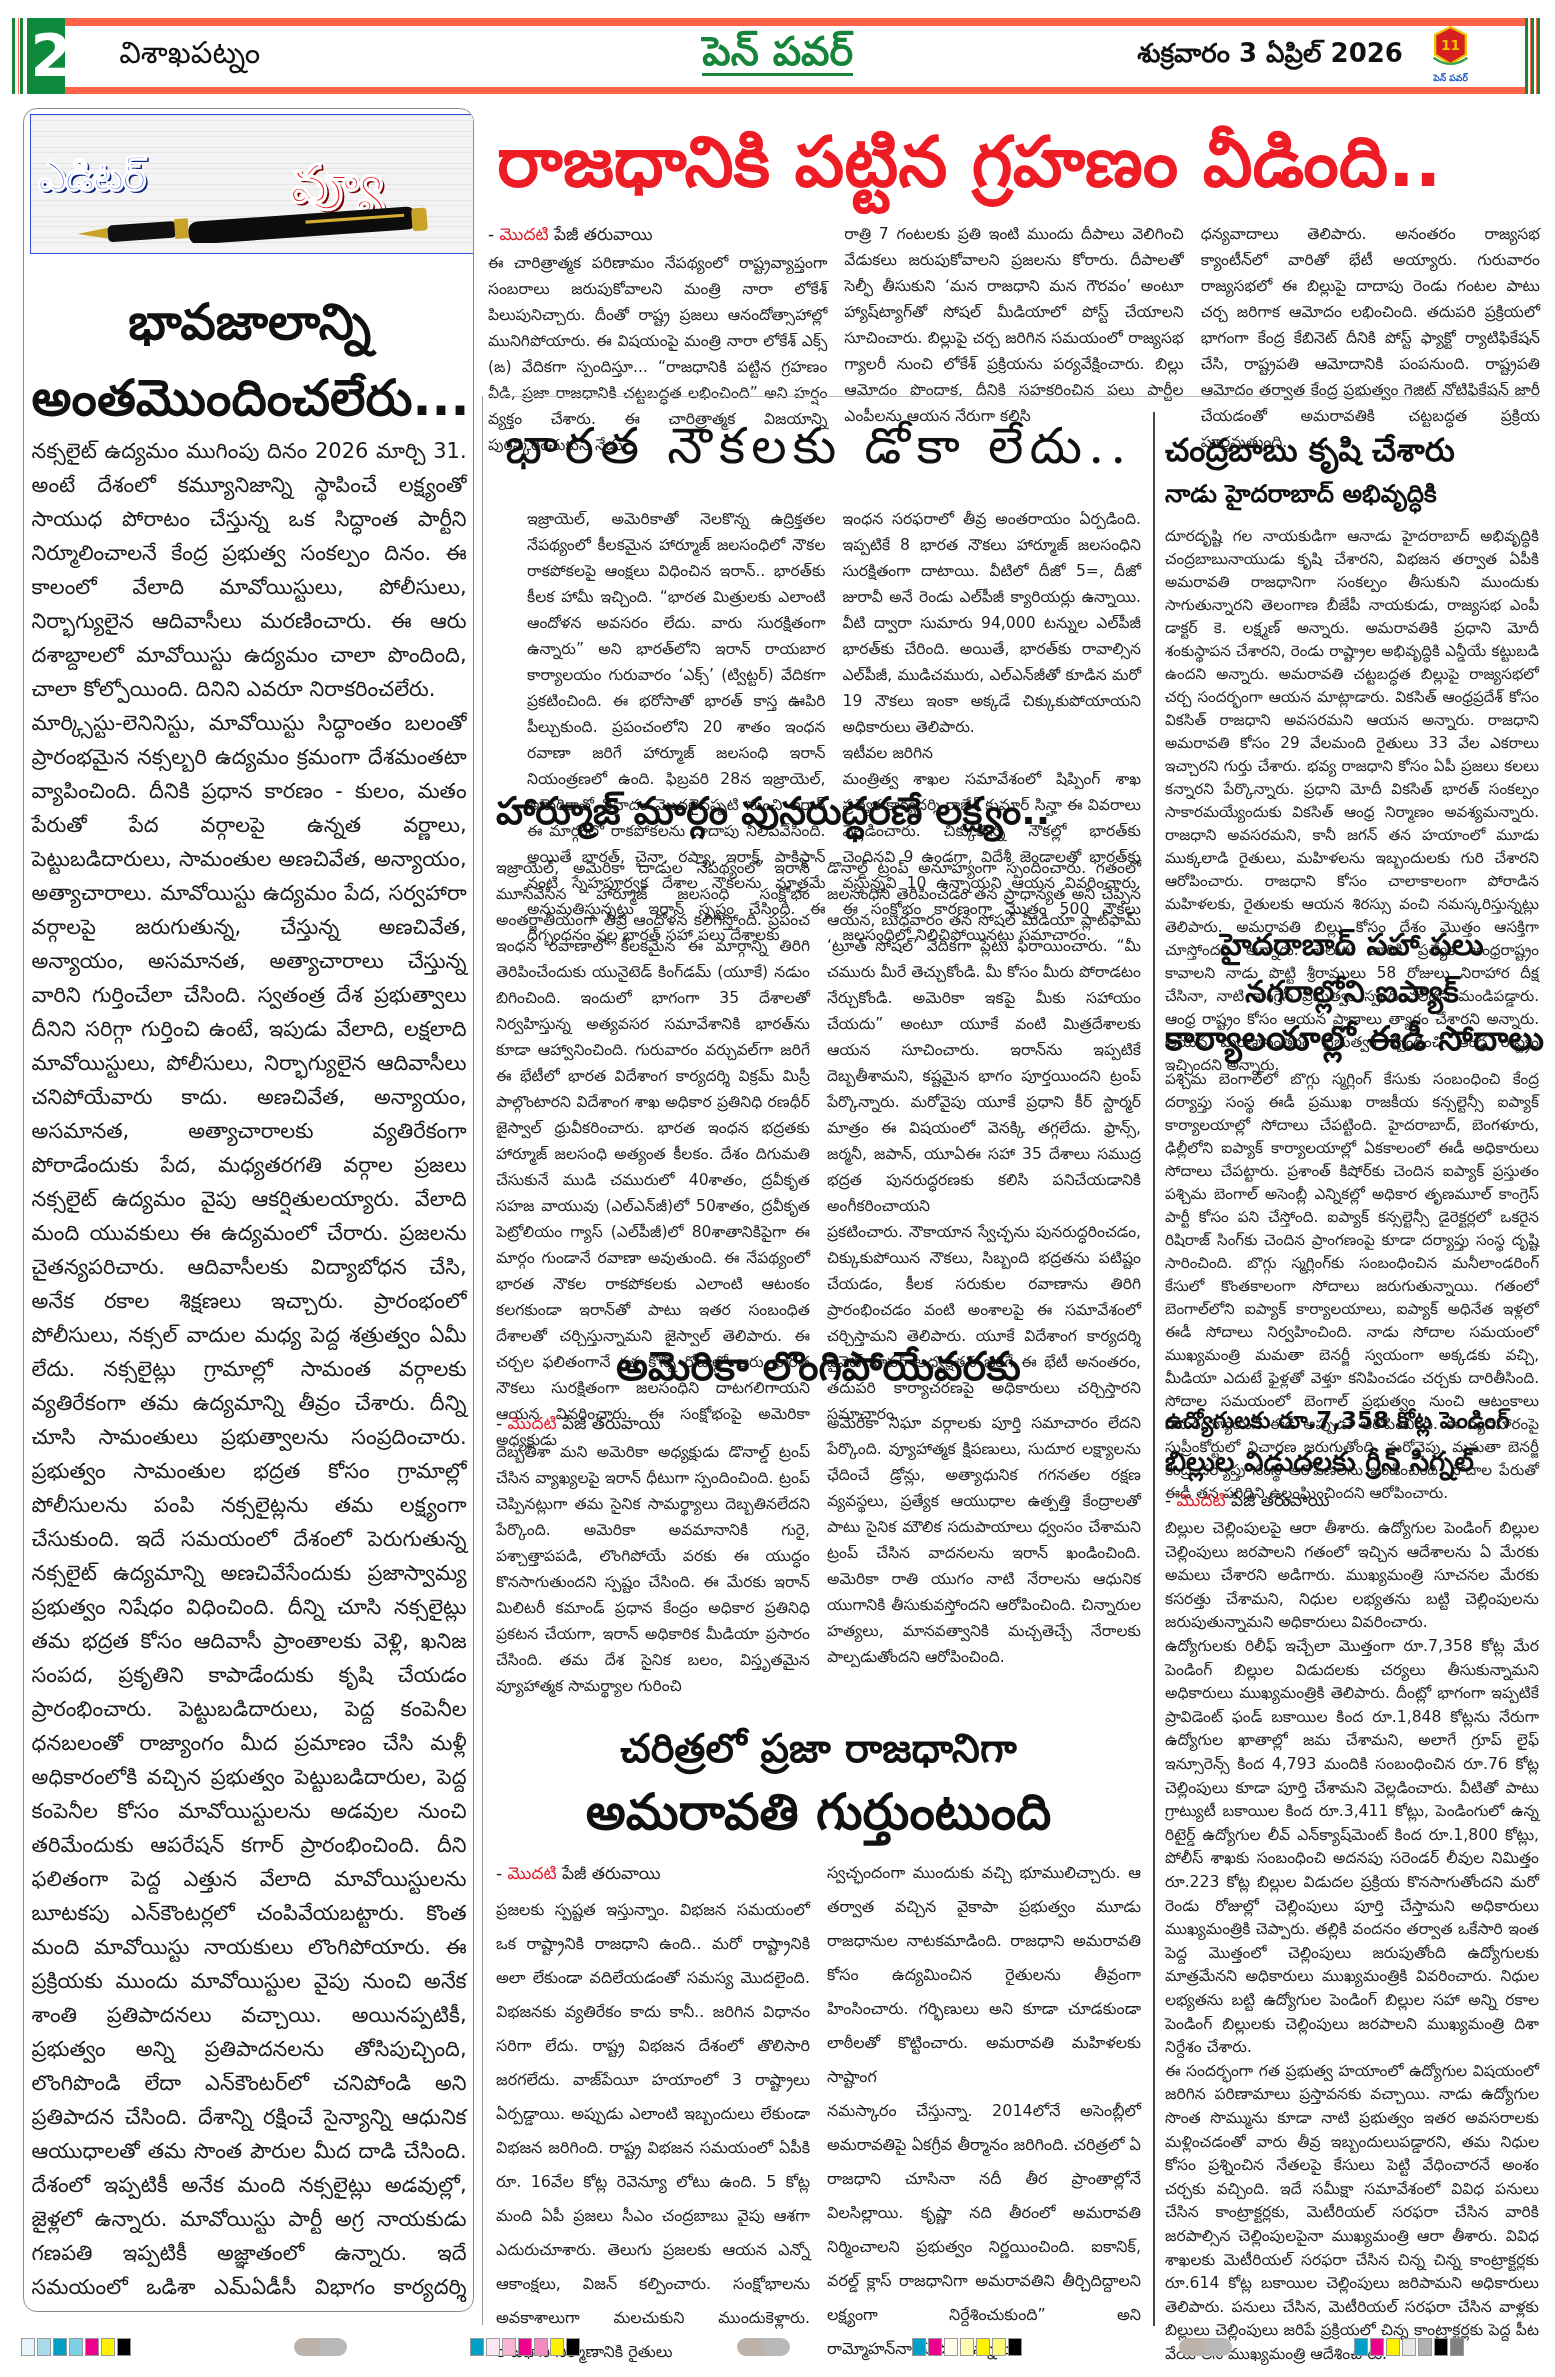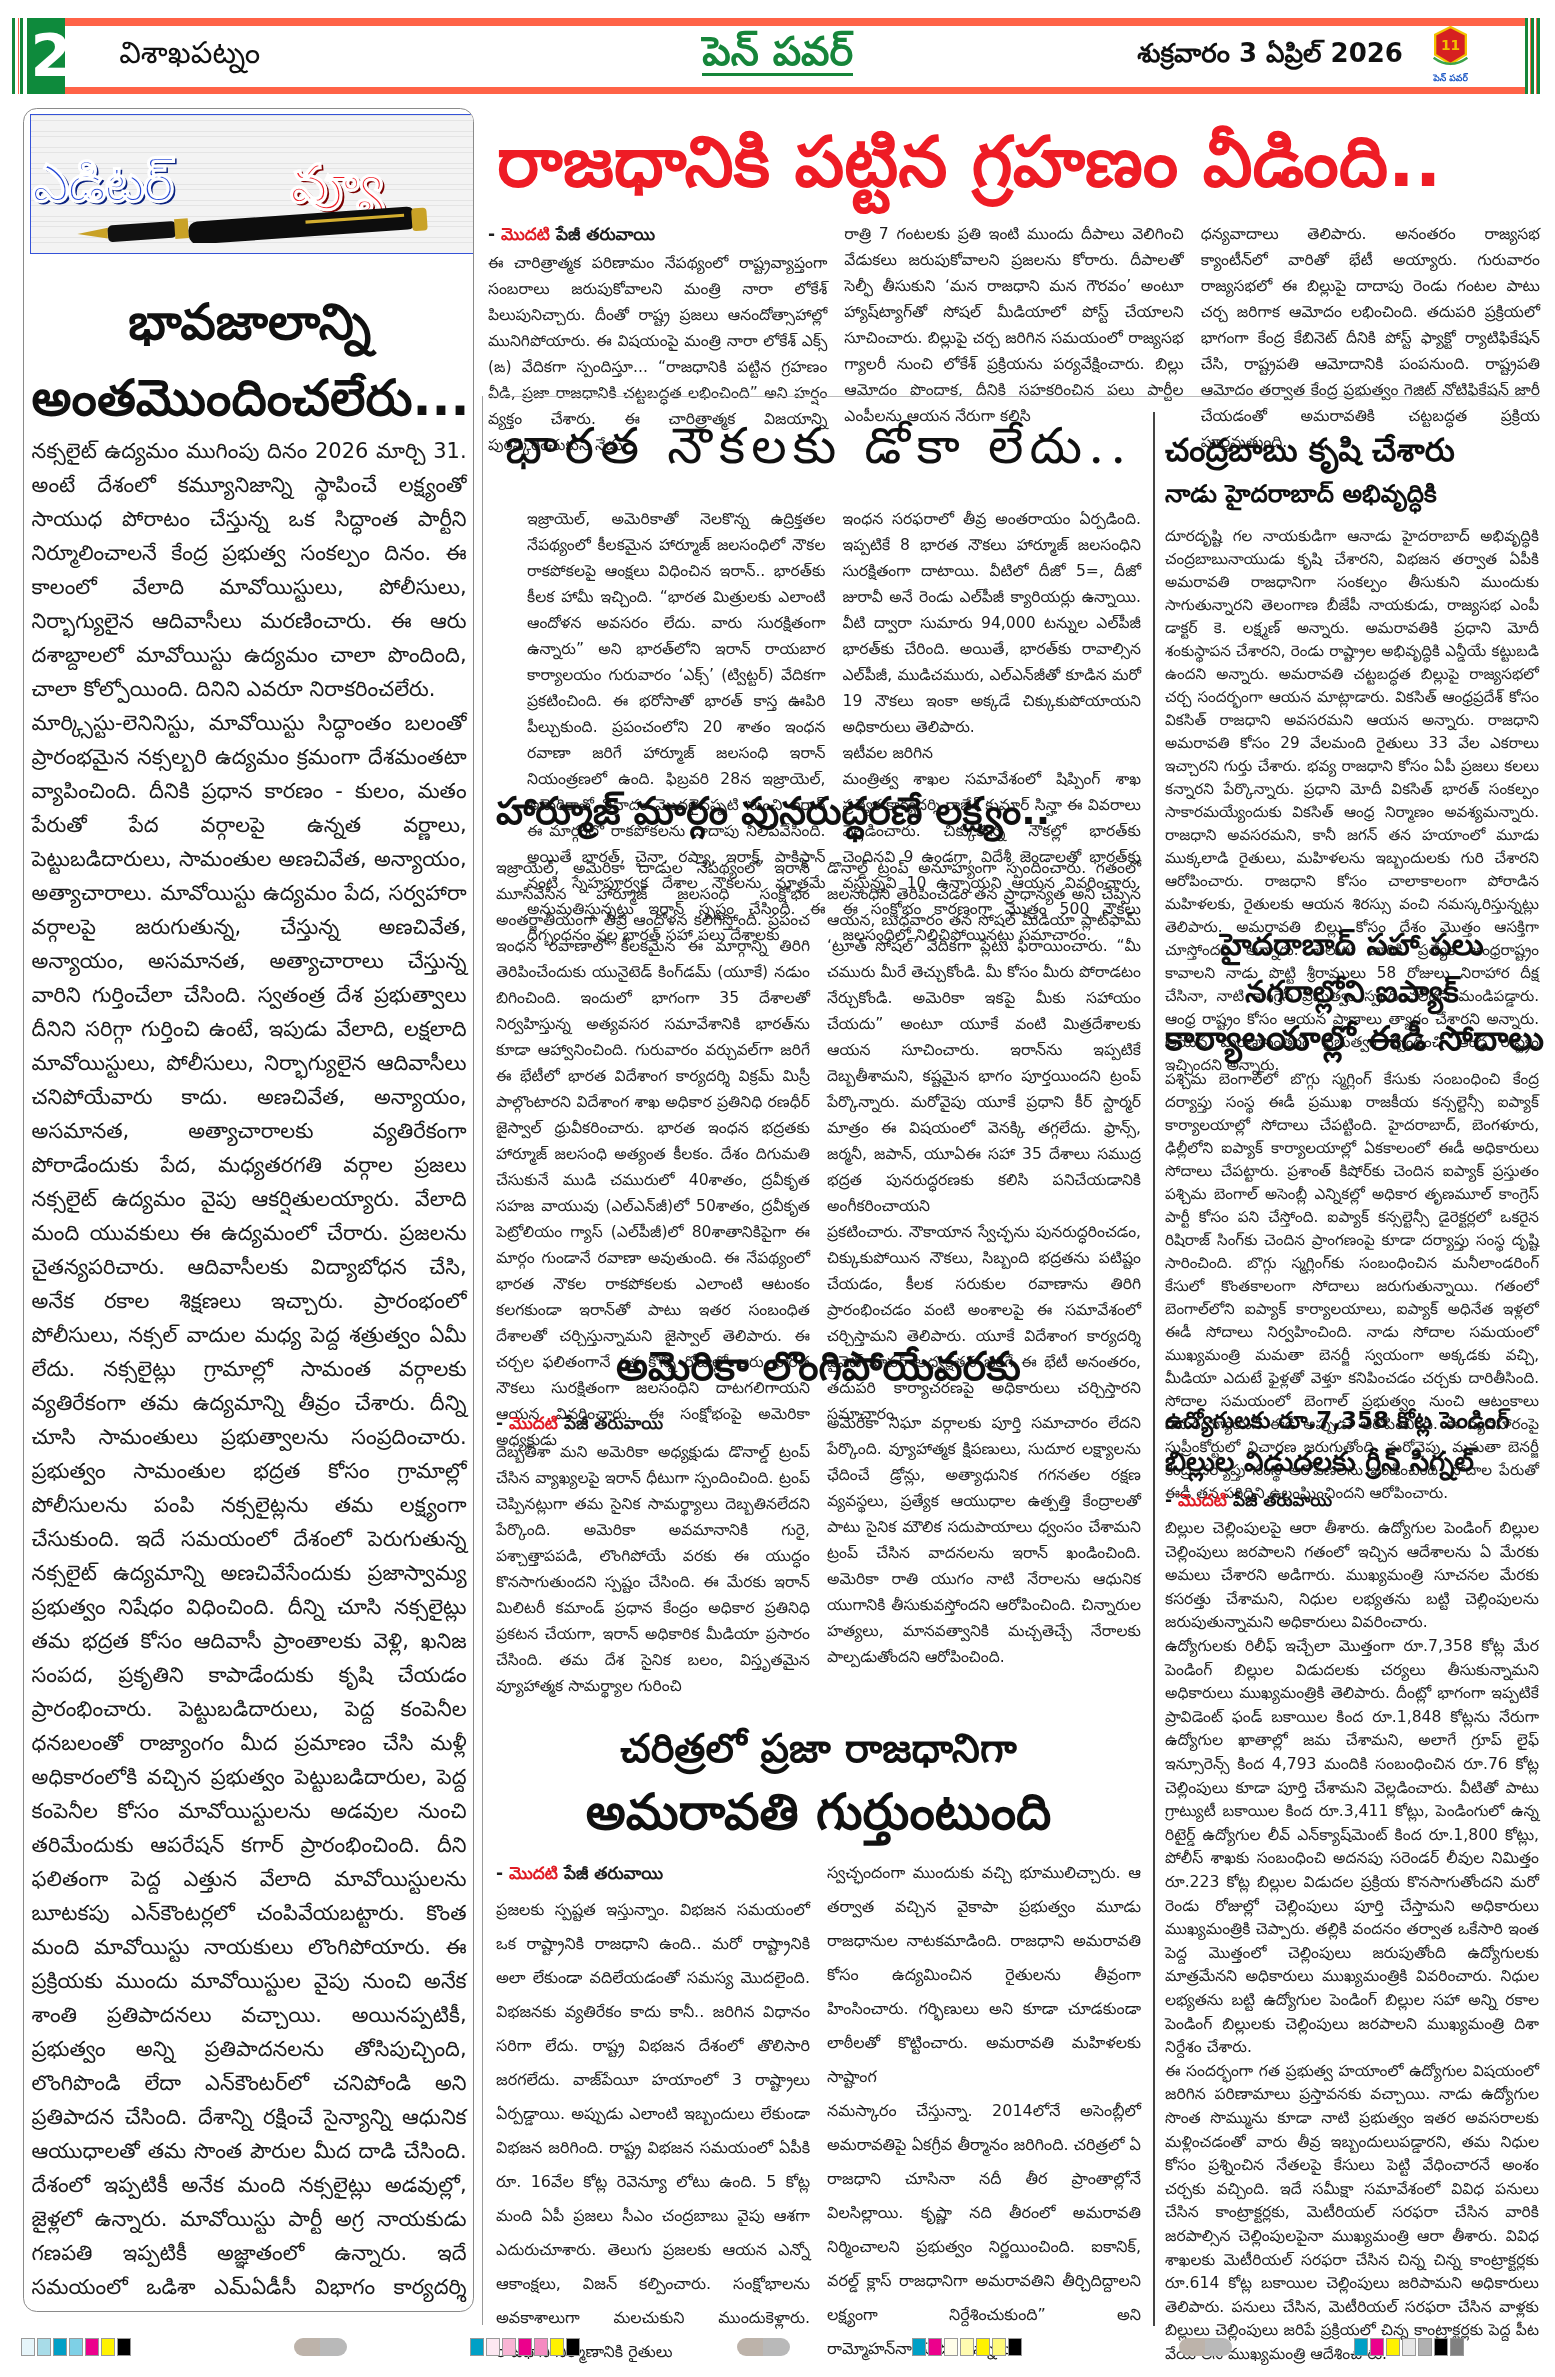--- a/index.html
+++ b/index.html
@@ -23,36 +23,36 @@
      background: repeating-linear-gradient(90deg, #16853a 0 3px, #ffffff 3px 5.3px, #ff6347 5.3px 6.1px); }
 
   
   .editorial { position: absolute; left: 23px; top: 108px; width: 451px; height: 2204px;
      border: 1.5px solid #8a8a8a; border-radius: 13.7px; overflow: hidden; }
   .ed-banner { position: absolute; left: 6.1px; top: 4.6px; width: 447px; height: 140px;
      border: 1.5px solid #3452d8; background:
        repeating-linear-gradient(0deg, #f3f3f3 0 4.6px, #e4e4e4 4.6px 5.3px),
        #f2f2f2; overflow: hidden; }
   .ed-banner .bg-words { position: absolute; left: 4.6px; top: 4.6px; right: 4.6px; font-size: 10px; color: #c5c5c5; line-height: 15.2px; }
-  .ed-banner-word1 { position: absolute; left: 1px; top: 38px; font-size: 52px; font-weight: 900; color: #2447d6;
+  .ed-banner-word1 { position: absolute; left: 7px; top: 38px; font-size: 40px; font-weight: 900; color: #2447d6;
      letter-spacing: -1.5px; -webkit-text-stroke: 1.5px #ffffff; text-shadow: 2.3px 2.3px 0 #0a2280; }
   .ed-banner-word2 { position: absolute; left: 259px; top: 38px; font-size: 53px; font-weight: 900; color: #ef1c25;
      -webkit-text-stroke: 1.5px #ffffff; text-shadow: 2.3px 2.3px 0 #7a0000; }
   .pen { position: absolute; left: 46px; top: 90px; width: 358px; height: 38px; }
 
   .ed-headline { position: absolute; left: 7.6px; top: 175px; width: 436px; text-align: center;
      font-size: 50px; font-weight: bold; line-height: 76px; color: #111; }
   .ed-body { position: absolute; left: 7.6px; top: 325px; width: 435px; font-size: 21px; line-height: 34px;
      text-align: justify; color: #1a1a1a; }
   .ed-body p { text-indent: 0; }
 
   
   .article { position: absolute; }
   .headline { font-weight: bold; color: #111; white-space: nowrap; }
-  .cont-label { font-size: 17px; font-weight: bold; margin-bottom: 3px; }
+  .cont-label { font-size: 17px; font-weight: normal; margin-bottom: 3px; }
   .cont-label .red { color: #e01b24; }
   .cols { display: flex; gap: 17px; }
   .col { flex: 1; font-size: 15.6px; line-height: 26px; text-align: justify; color: #1d1d1d; }
   .col p + p { margin-top: 0; }
   .rcol { font-size: 15.2px; line-height: 23px; text-align: justify; color: #1d1d1d; }
 
   .vline { position: absolute; width: 1.5px; background: #444; }
   .hdiv { position: absolute; height: 0.8px; background: #bbb; }
 
   

